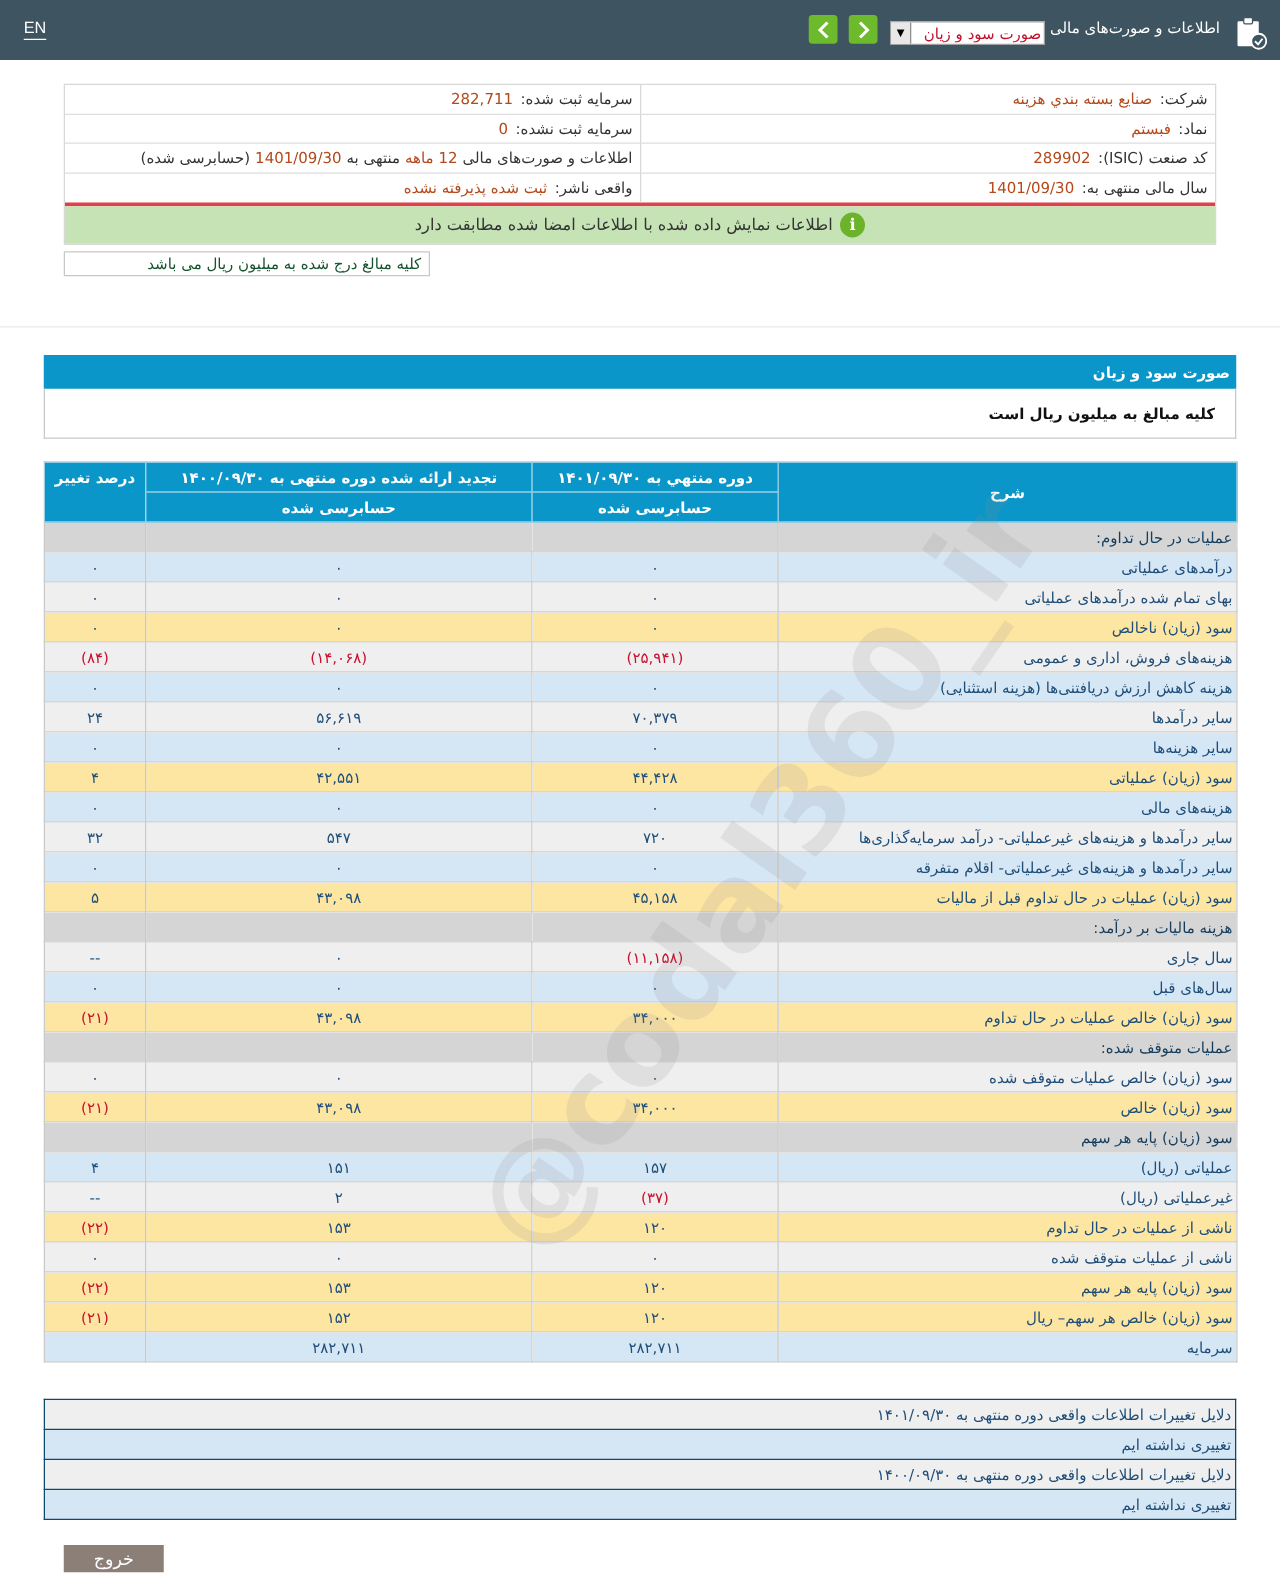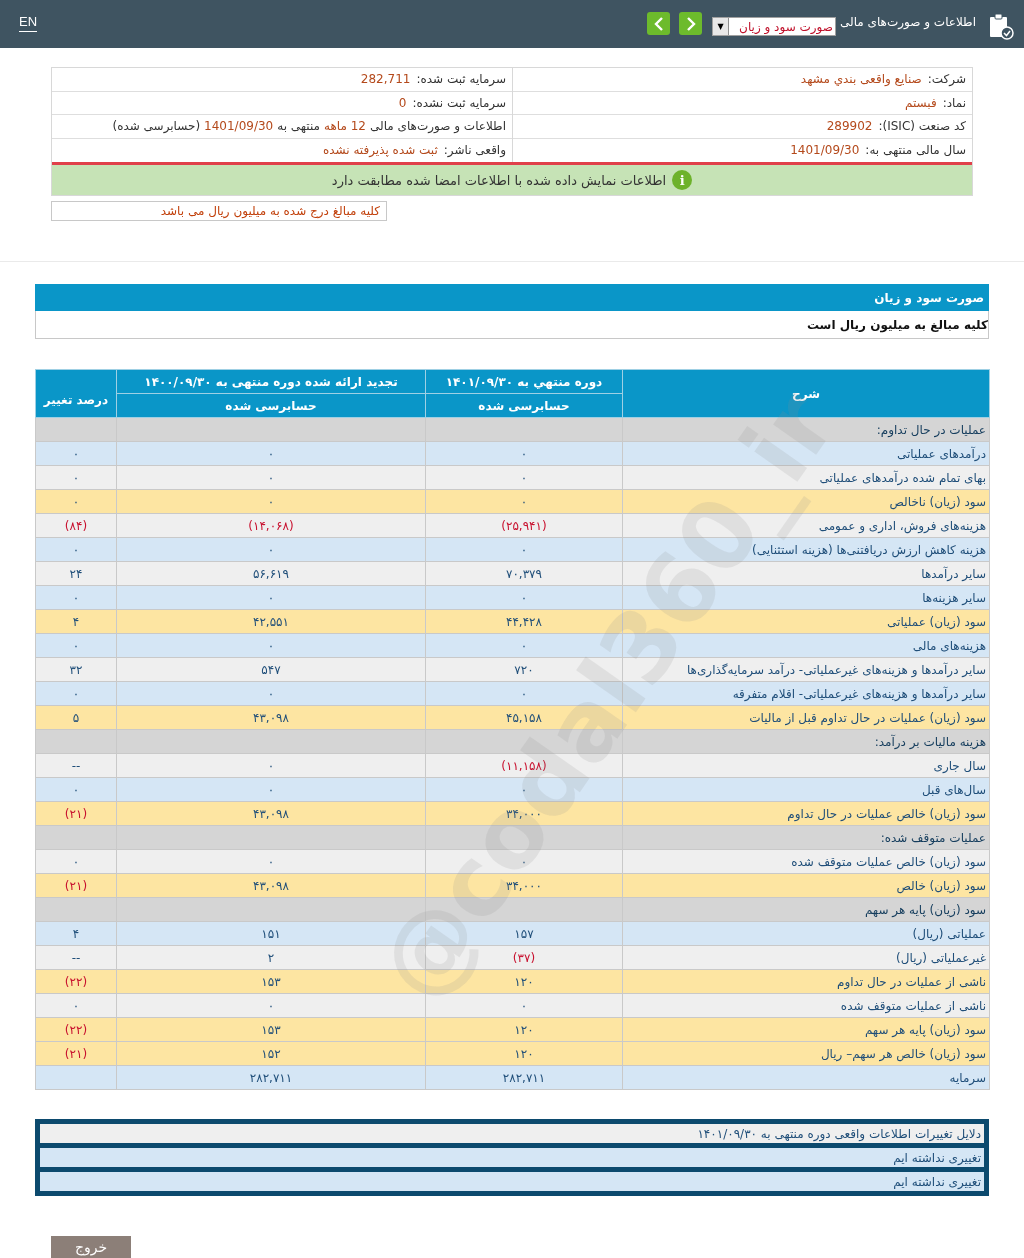--- a/index.html
+++ b/index.html
@@ -24,45 +24,45 @@
   .info-grid { display: flex; direction: rtl; }
   .info-col { width: 50%; }
   .info-col.right { border-left: 1px solid #d8d8d8; }
   .info-row { height: 23.5px; border-bottom: 1px solid #dedede; font-size: 12px; color: #333; direction: rtl; padding-right: 6px; display: flex; align-items: center; white-space: nowrap; }
   .info-row:last-child { border-bottom: none; }
   .info-row .val { color: #b4491b; margin-right: 6px; }
   .info-row .val2 { color: #b4491b; margin: 0 4px; }
   .red-line { height: 3px; background: #e0404a; }
   .green-msg { height: 30px; background: #c6e3b6; display: flex; align-items: center; justify-content: center; direction: rtl; font-size: 13px; color: #333; gap: 6px; }
   .info-icon { width: 20px; height: 20px; border-radius: 50%; background: #6db22b; color: #fff; display: inline-flex; align-items: center; justify-content: center; font-family: "DejaVu Serif", serif; font-weight: bold; font-size: 13px; }
-  .unit-note { position: absolute; left: 51px; top: 201px; width: 336px; height: 20px; border: 1px solid #c8c8c8; font-size: 12px; color: #c2410c; direction: rtl; padding-right: 6px; display: flex; align-items: center; }
+  .unit-note { position: absolute; left: 51px; top: 201px; width: 293px; height: 20px; border: 1px solid #c8c8c8; font-size: 12px; color: #14532d; direction: rtl; padding-right: 6px; display: flex; align-items: center; }
 
   .sep-line { position: absolute; left: 0; top: 261px; width: 1024px; height: 1px; background: #eaeaea; }
 
   
   .section-title { position: absolute; left: 35px; top: 284px; width: 954px; height: 27px; background: #0a96c8; color: #ffffff; font-weight: bold; font-size: 12px; direction: rtl; padding-right: 5px; display: flex; align-items: center; }
-  .section-sub { position: absolute; left: 35px; top: 311px; width: 954px; height: 28px; border: 1px solid #c8c8c8; border-top: none; font-weight: bold; font-size: 12px; color: #111; direction: rtl; padding-right: 0; display: flex; align-items: center; }
+  .section-sub { position: absolute; left: 35px; top: 311px; width: 954px; height: 40px; border: 1px solid #c8c8c8; border-top: none; font-weight: bold; font-size: 12px; color: #111; direction: rtl; padding-right: 16px; display: flex; align-items: center; }
 
   
   .main-table { position: absolute; left: 35px; top: 369px; width: 954px; border-collapse: collapse; direction: rtl; font-size: 12px; table-layout: fixed; }
   .main-table th { background: #0a96c8; color: #ffffff; font-weight: bold; border: 1px solid #9fd0e4; font-size: 12px; }
   .main-table th.h1 { height: 24px; }
   .main-table th.h2 { height: 24px; }
   .main-table td { height: 24px; border: 1px solid #c9c9c9; color: #1f4e79; text-align: center; white-space: nowrap; overflow: hidden; }
   .main-table td.desc { text-align: right; padding-right: 3px; color: #1f4e79; }
   .main-table tr.blue td { background: #d5e6f5; }
   .main-table tr.grey td { background: #efefef; }
   .main-table tr.yellow td { background: #fde5a2; }
   .main-table tr.section td { background: #d5d5d5; }
   .main-table tr.section td.desc { font-weight: normal; color: #153d5d; }
   .main-table td.neg { color: #c8102e; }
 
   
   .notes-table { position: absolute; left: 35px; top: 1119px; width: 954px; border-collapse: collapse; direction: rtl; font-size: 12px; }
-  .notes-table td { height: 24px; border: 5px solid #0c4a6e; color: #1f4e79; text-align: right; padding-right: 3px; }
+  .notes-table td { height: 24px; border: 1px solid #0c4a6e; color: #1f4e79; text-align: right; padding-right: 3px; }
   .notes-table tr.grey td { background: #efefef; }
   .notes-table tr.blue td { background: #d5e6f5; }
 
   .exit-btn { position: absolute; left: 51px; top: 1236px; width: 80px; height: 22px; background: #8c7f78; color: #ffffff; font-size: 14px; border: none; display: flex; align-items: center; justify-content: center; }
 
   
   .watermark { position: absolute; left: 250px; top: 640px; transform: rotate(-55deg); transform-origin: center; font-family: "DejaVu Sans", sans-serif; font-size: 96px; font-weight: bold; color: rgba(140,140,140,0.16); white-space: nowrap; pointer-events: none; }
 </style>
 </head>
 <body>
@@ -90,21 +90,21 @@
     <circle cx="19" cy="21" r="6" fill="#3f5461" stroke="#ffffff" stroke-width="1.5"></circle>
     <path d="M16 21 L18.5 23.5 L22 19" stroke="#ffffff" stroke-width="1.5" fill="none"></path>
   </svg>
 </div>
 
 <div class="info-box">
   <div class="info-grid">
     <div class="info-col right">
       <div class="info-row">
         <span>شرکت:</span>
-        <span class="val">صنايع واقعی بندي مشهد</span>
+        <span class="val">صنايع بسته بندي هزینه</span>
       </div>
       <div class="info-row">
         <span>نماد:</span>
         <span class="val">فبستم</span>
       </div>
       <div class="info-row">
         <span>کد صنعت (ISIC):</span>
         <span class="val">289902</span>
       </div>
       <div class="info-row">
@@ -153,21 +153,21 @@
     <col style="width:367px">
     <col style="width:197px">
     <col style="width:309px">
     <col style="width:81px">
   </colgroup>
   <thead>
     <tr>
       <th class="h1" rowspan="2">شرح</th>
       <th class="h1">دوره منتهي به ۱۴۰۱/۰۹/۳۰</th>
       <th class="h1">تجدید ارائه شده دوره منتهی به ۱۴۰۰/۰۹/۳۰</th>
-      <th class="h1" rowspan="2" style="vertical-align:top;padding-top:23px">درصد تغییر</th>
+      <th class="h1" rowspan="2" style="vertical-align:top;padding-top:5px">درصد تغییر</th>
     </tr>
     <tr>
       <th class="h2">حسابرسی شده</th>
       <th class="h2">حسابرسی شده</th>
     </tr>
   </thead>
   <tbody id="table-body">
       <tr class="section">
         <td class="desc">عملیات در حال تداوم:</td>
         <td></td>
@@ -340,20 +340,23 @@
 </table>
 
 <table class="notes-table">
   <tbody id="notes-body">
       <tr class="grey">
         <td>دلایل تغییرات اطلاعات واقعی دوره منتهی به ۱۴۰۱/۰۹/۳۰</td>
       </tr>
       <tr class="blue">
         <td>تغییری نداشته ایم</td>
       </tr>
+      <tr class="grey">
+        <td>دلایل تغییرات اطلاعات واقعی دوره منتهی به ۱۴۰۰/۰۹/۳۰</td>
+      </tr>
       <tr class="blue">
         <td>تغییری نداشته ایم</td>
       </tr>
     </tbody>
 </table>
 
 <button class="exit-btn">خروج</button>
 
 <div class="watermark">@codal360_ir</div>
 

